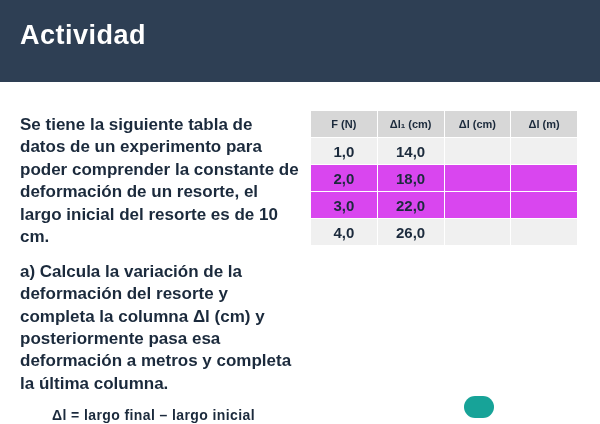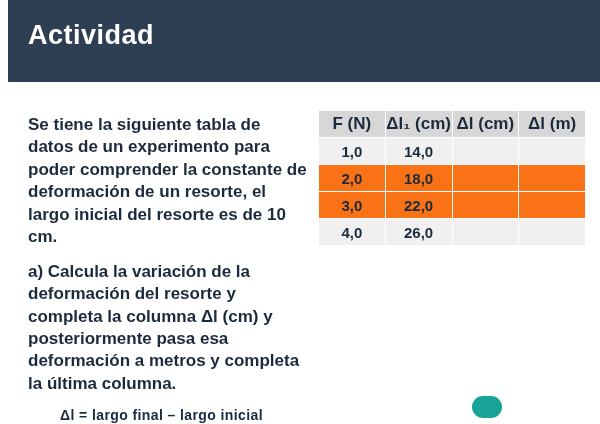--- a/index.html
+++ b/index.html
@@ -13,21 +13,20 @@
     font-family: "Liberation Sans", sans-serif;
     overflow: hidden;
     position: relative;
   }
   .slide {
     position: relative;
     width: 508px;
     height: 424px;
     background: #ffffff;
     box-sizing: border-box;
-    margin-left: 8px;
   }
   .header-bar {
     position: absolute;
     left: 0;
     top: 0;
     width: 600px;
     height: 82px;
     background: #2e3f54;
   }
   .header-title {
@@ -85,27 +84,27 @@
     height: 26px;
     text-align: center;
     vertical-align: middle;
     font-size: 15px;
     font-weight: bold;
     color: #1b2a3c;
     padding: 0;
   }
   table.data-table th {
     background: #d7d7d7;
-    font-size: 17px;
+    font-size: 11px;
   }
   table.data-table tr.row-odd td {
     background: #f0f0f0;
   }
   table.data-table tr.row-even td {
-    background: #f97316;
+    background: #d946ef;
   }
   .corner-dot {
     position: absolute;
     right: 14px;
     bottom: 6px;
     width: 30px;
     height: 22px;
     background: #17a398;
     border-radius: 16px 16px 16px 16px;
   }

